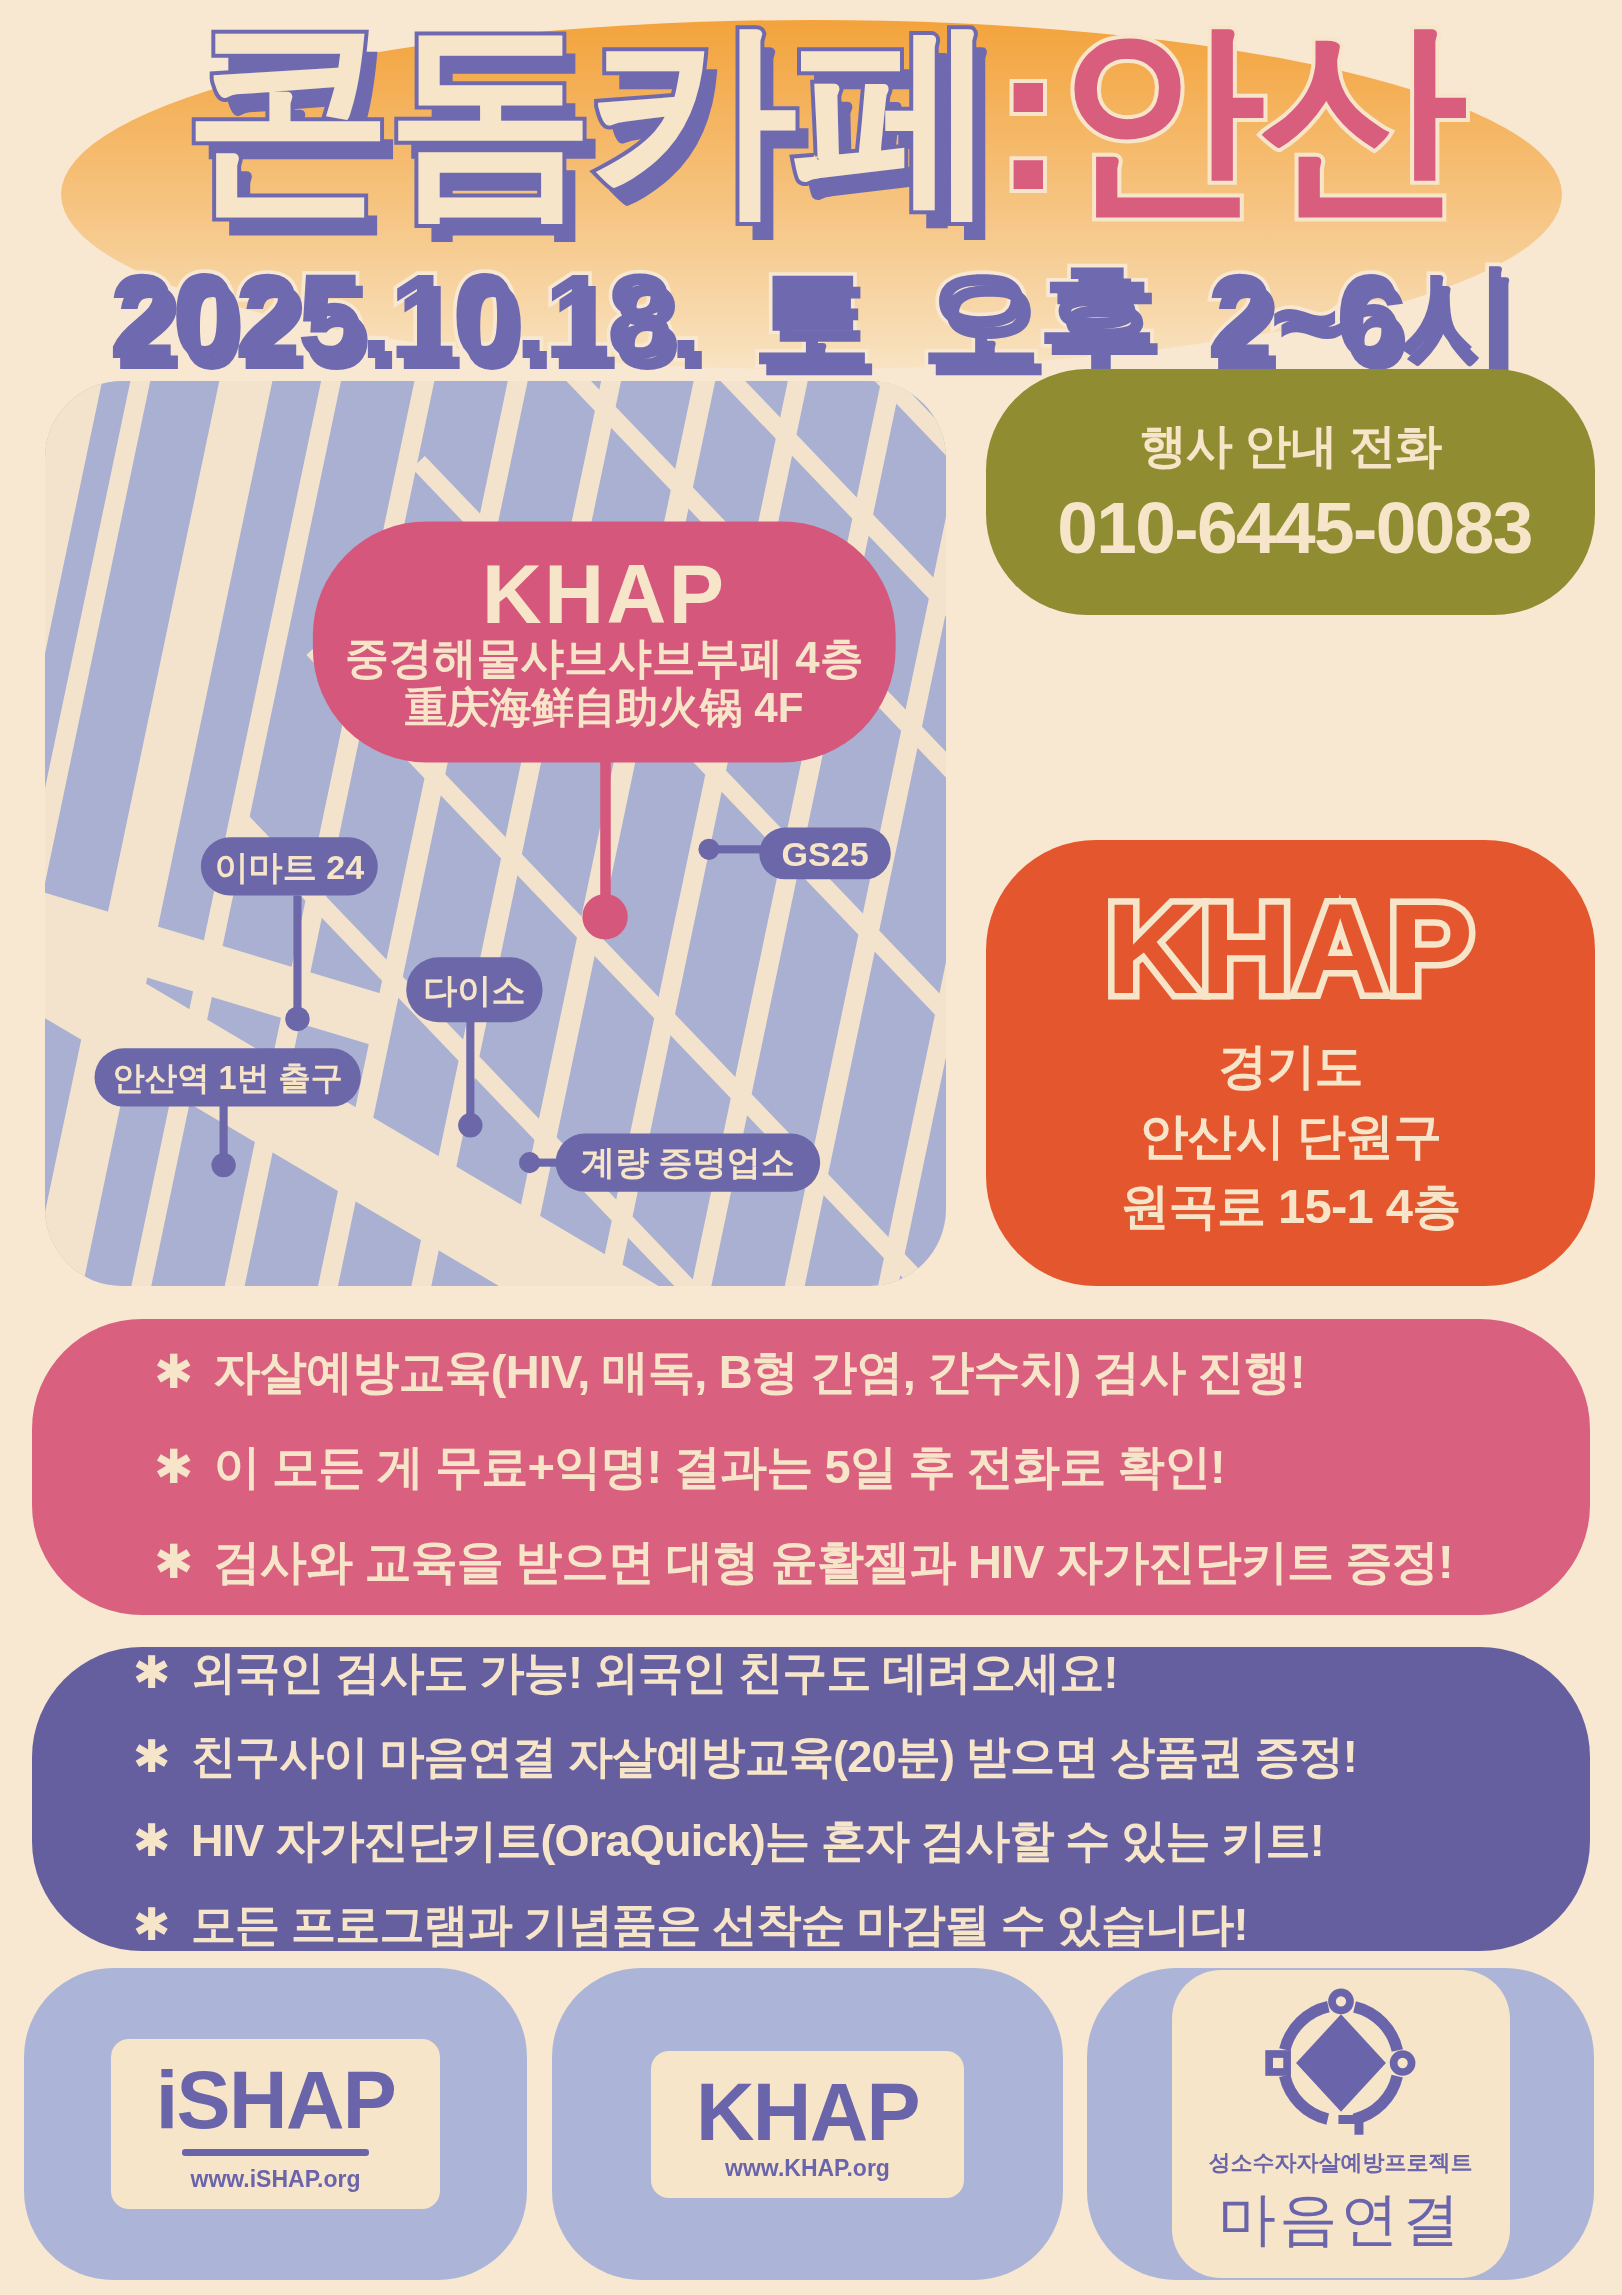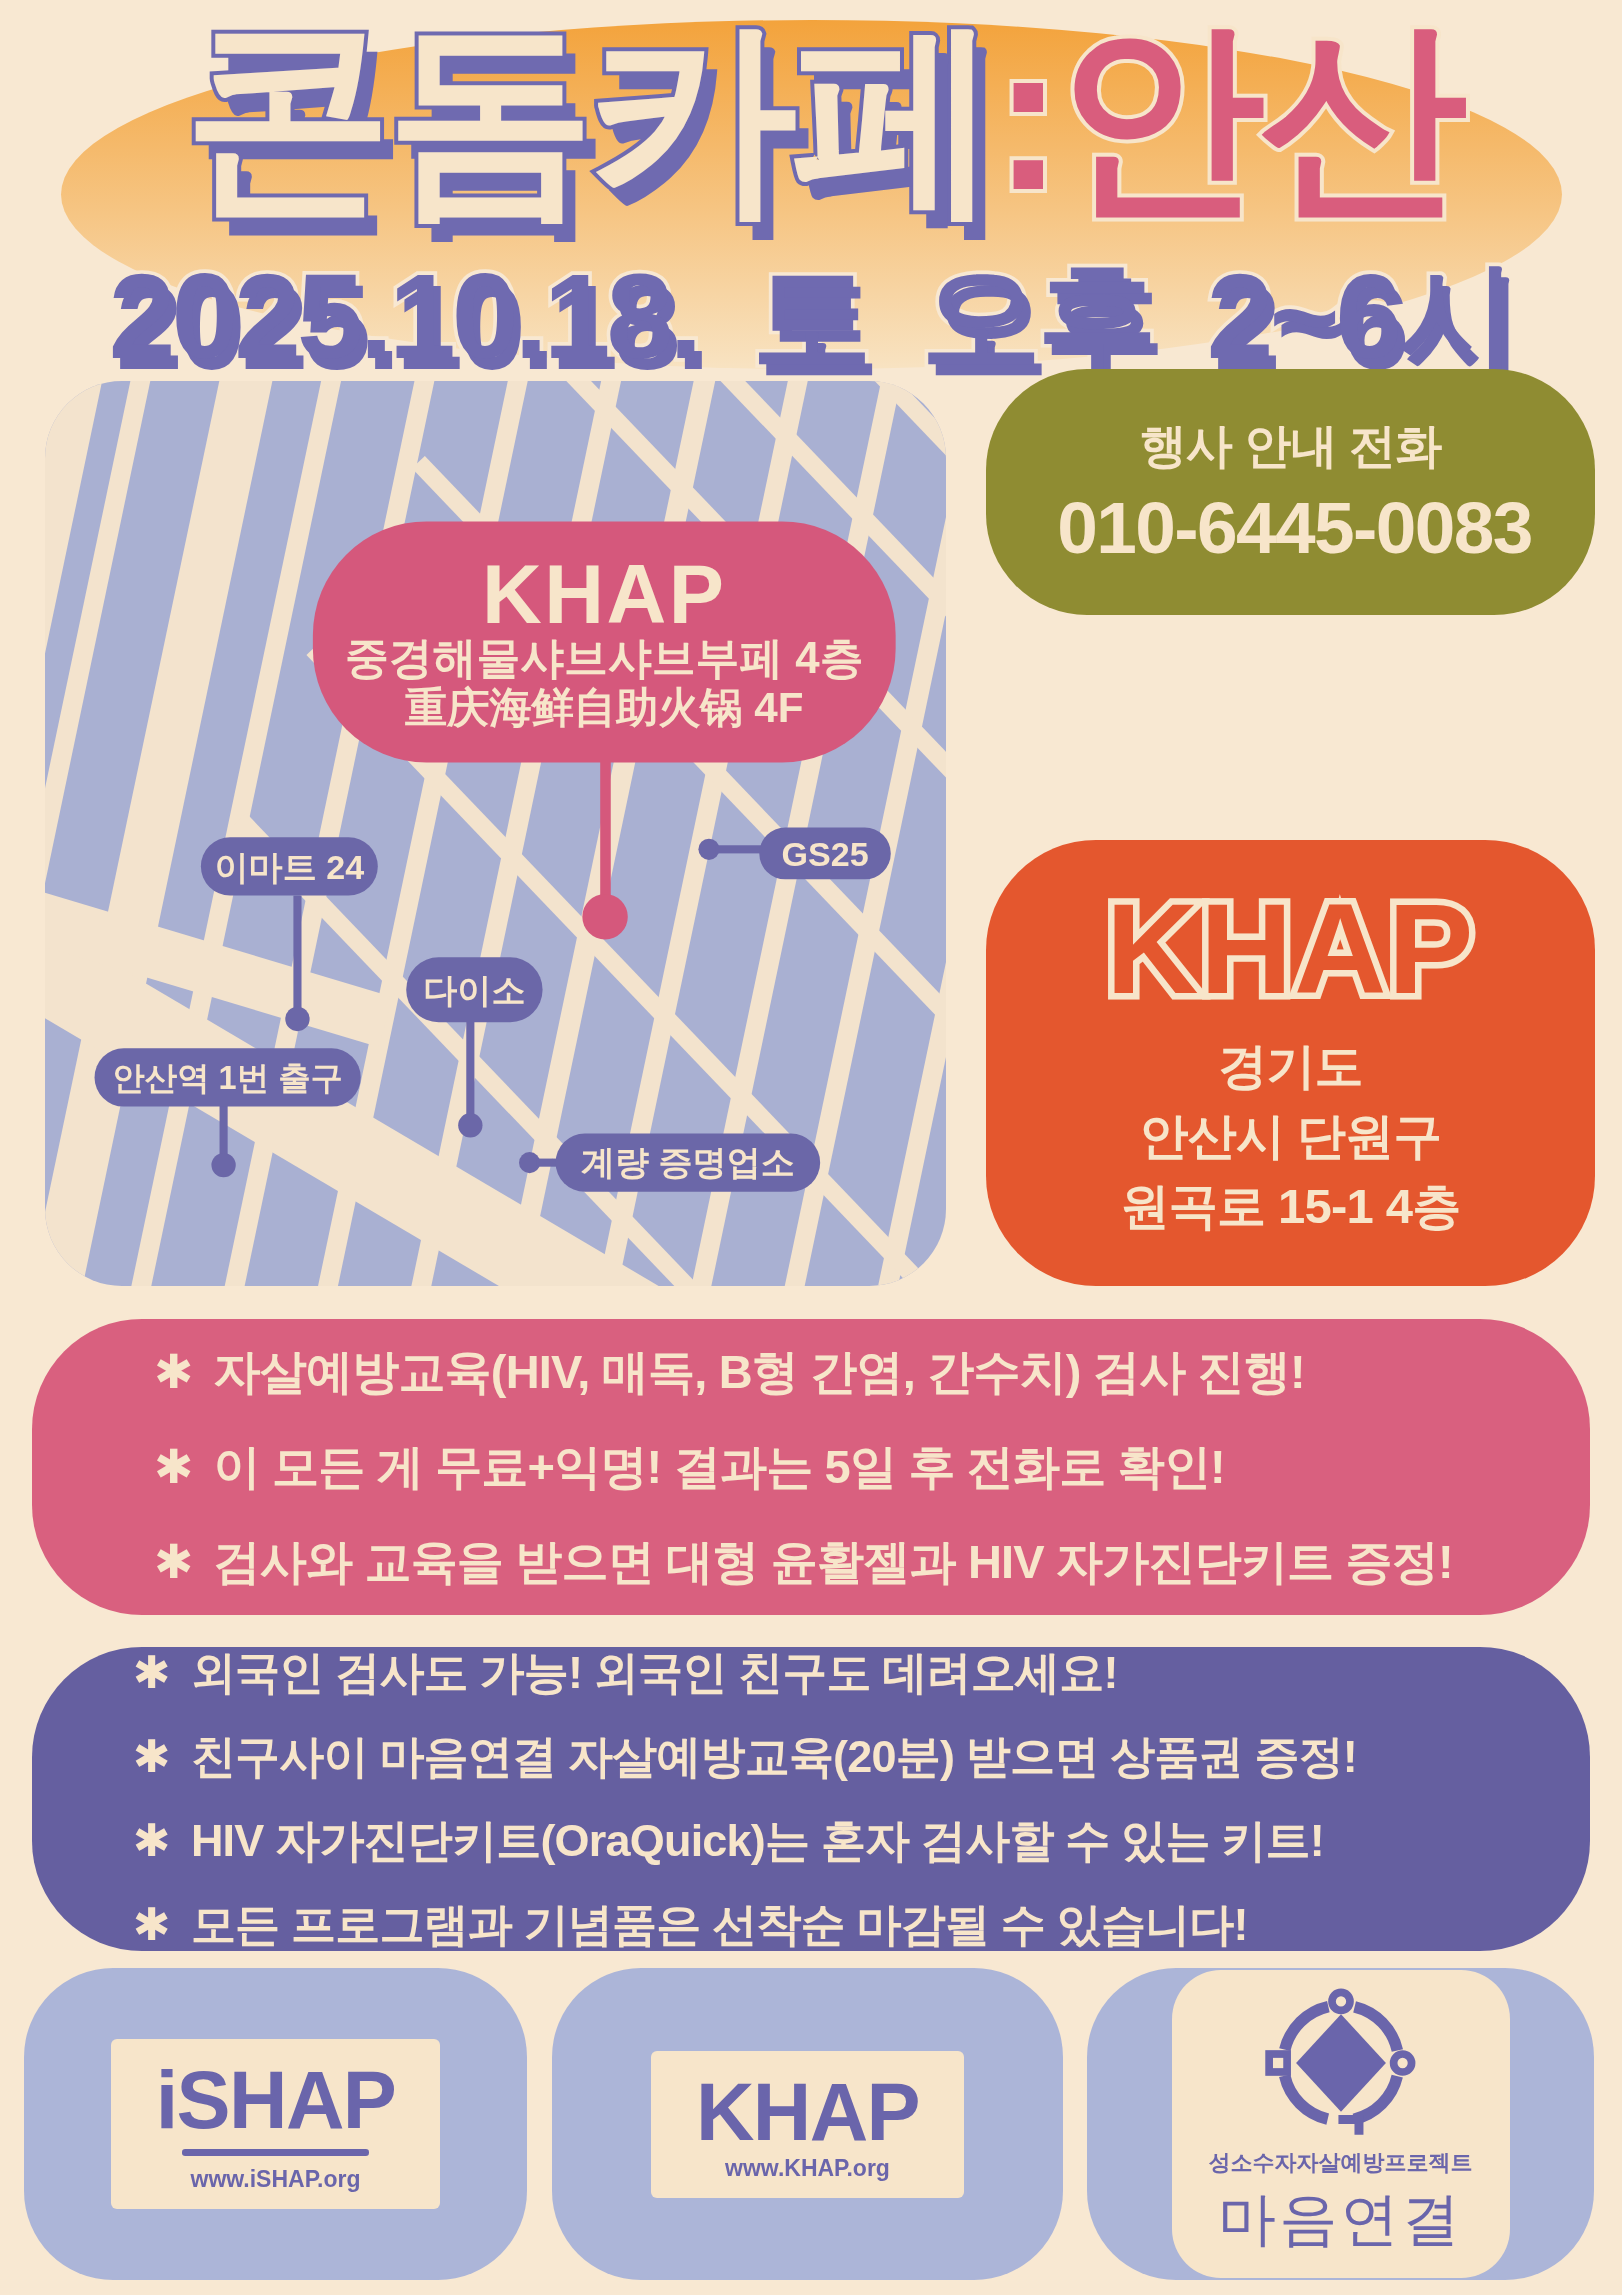--- a/index.html
+++ b/index.html
@@ -90,21 +90,21 @@
 
   
   .fbox{
     position:absolute;top:1968px;height:312px;background:#acb5d8;border-radius:89px;
     display:flex;align-items:center;justify-content:center;z-index:2;
   }
   .fbox1{left:24px;width:503px;}
   .fbox2{left:552px;width:511px;}
   .fbox3{left:1087px;width:507px;}
   .sticker{
-    background:#f7e5ca;border-radius:6px;padding:21px 45px 16px;
+    background:#f7e5ca;border-radius:18px;padding:21px 45px 16px;
     text-align:center;color:#6a65ab;
   }
   .logo-name{font-size:81px;font-weight:900;letter-spacing:-1.6px;line-height:1;}
   .logo-underline{width:78%;height:6.5px;background:#6a65ab;border-radius:3.2px;margin:8px auto 9.7px;}
   .logo-url{font-size:23px;font-weight:700;letter-spacing:0;}
   .sticker-maum{padding:16px 37px 19.5px;border-radius:49px;}
   .maum-project{font-size:22px;font-weight:600;margin-top:4.9px;}
   .maum-name{font-size:58px;font-weight:500;letter-spacing:3.2px;margin-top:3.2px;}
 </style>
 </head>

